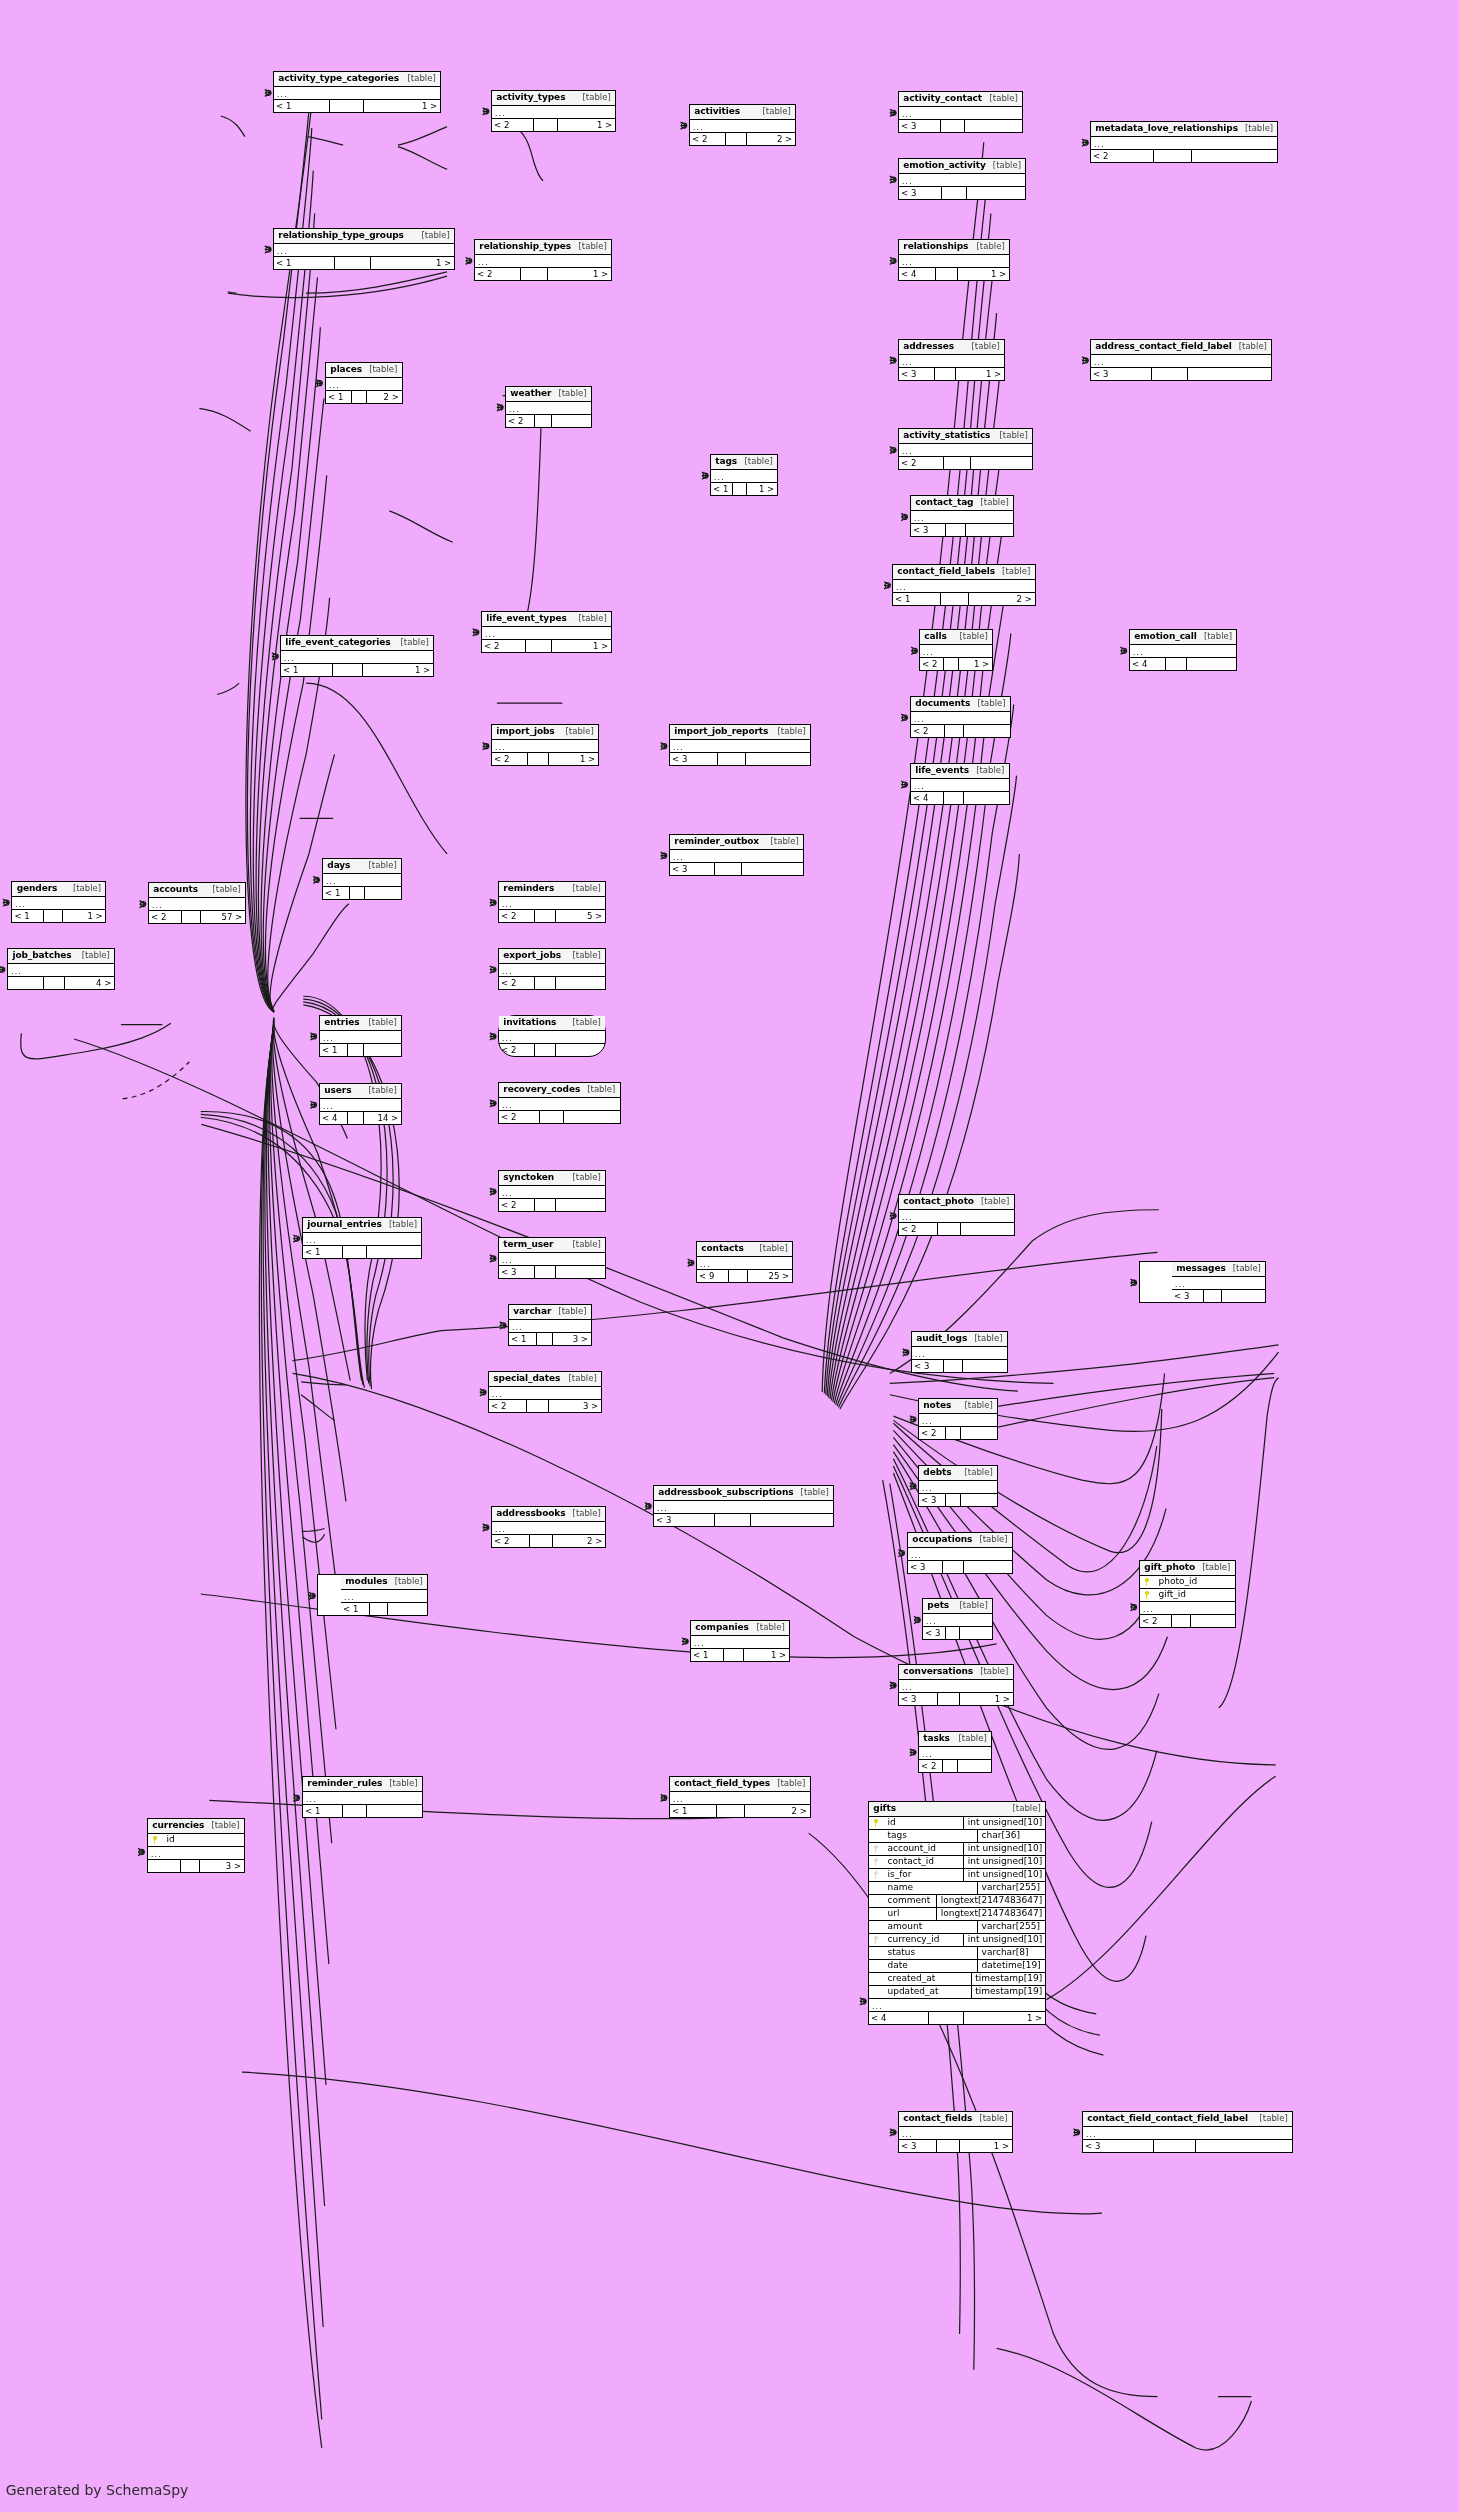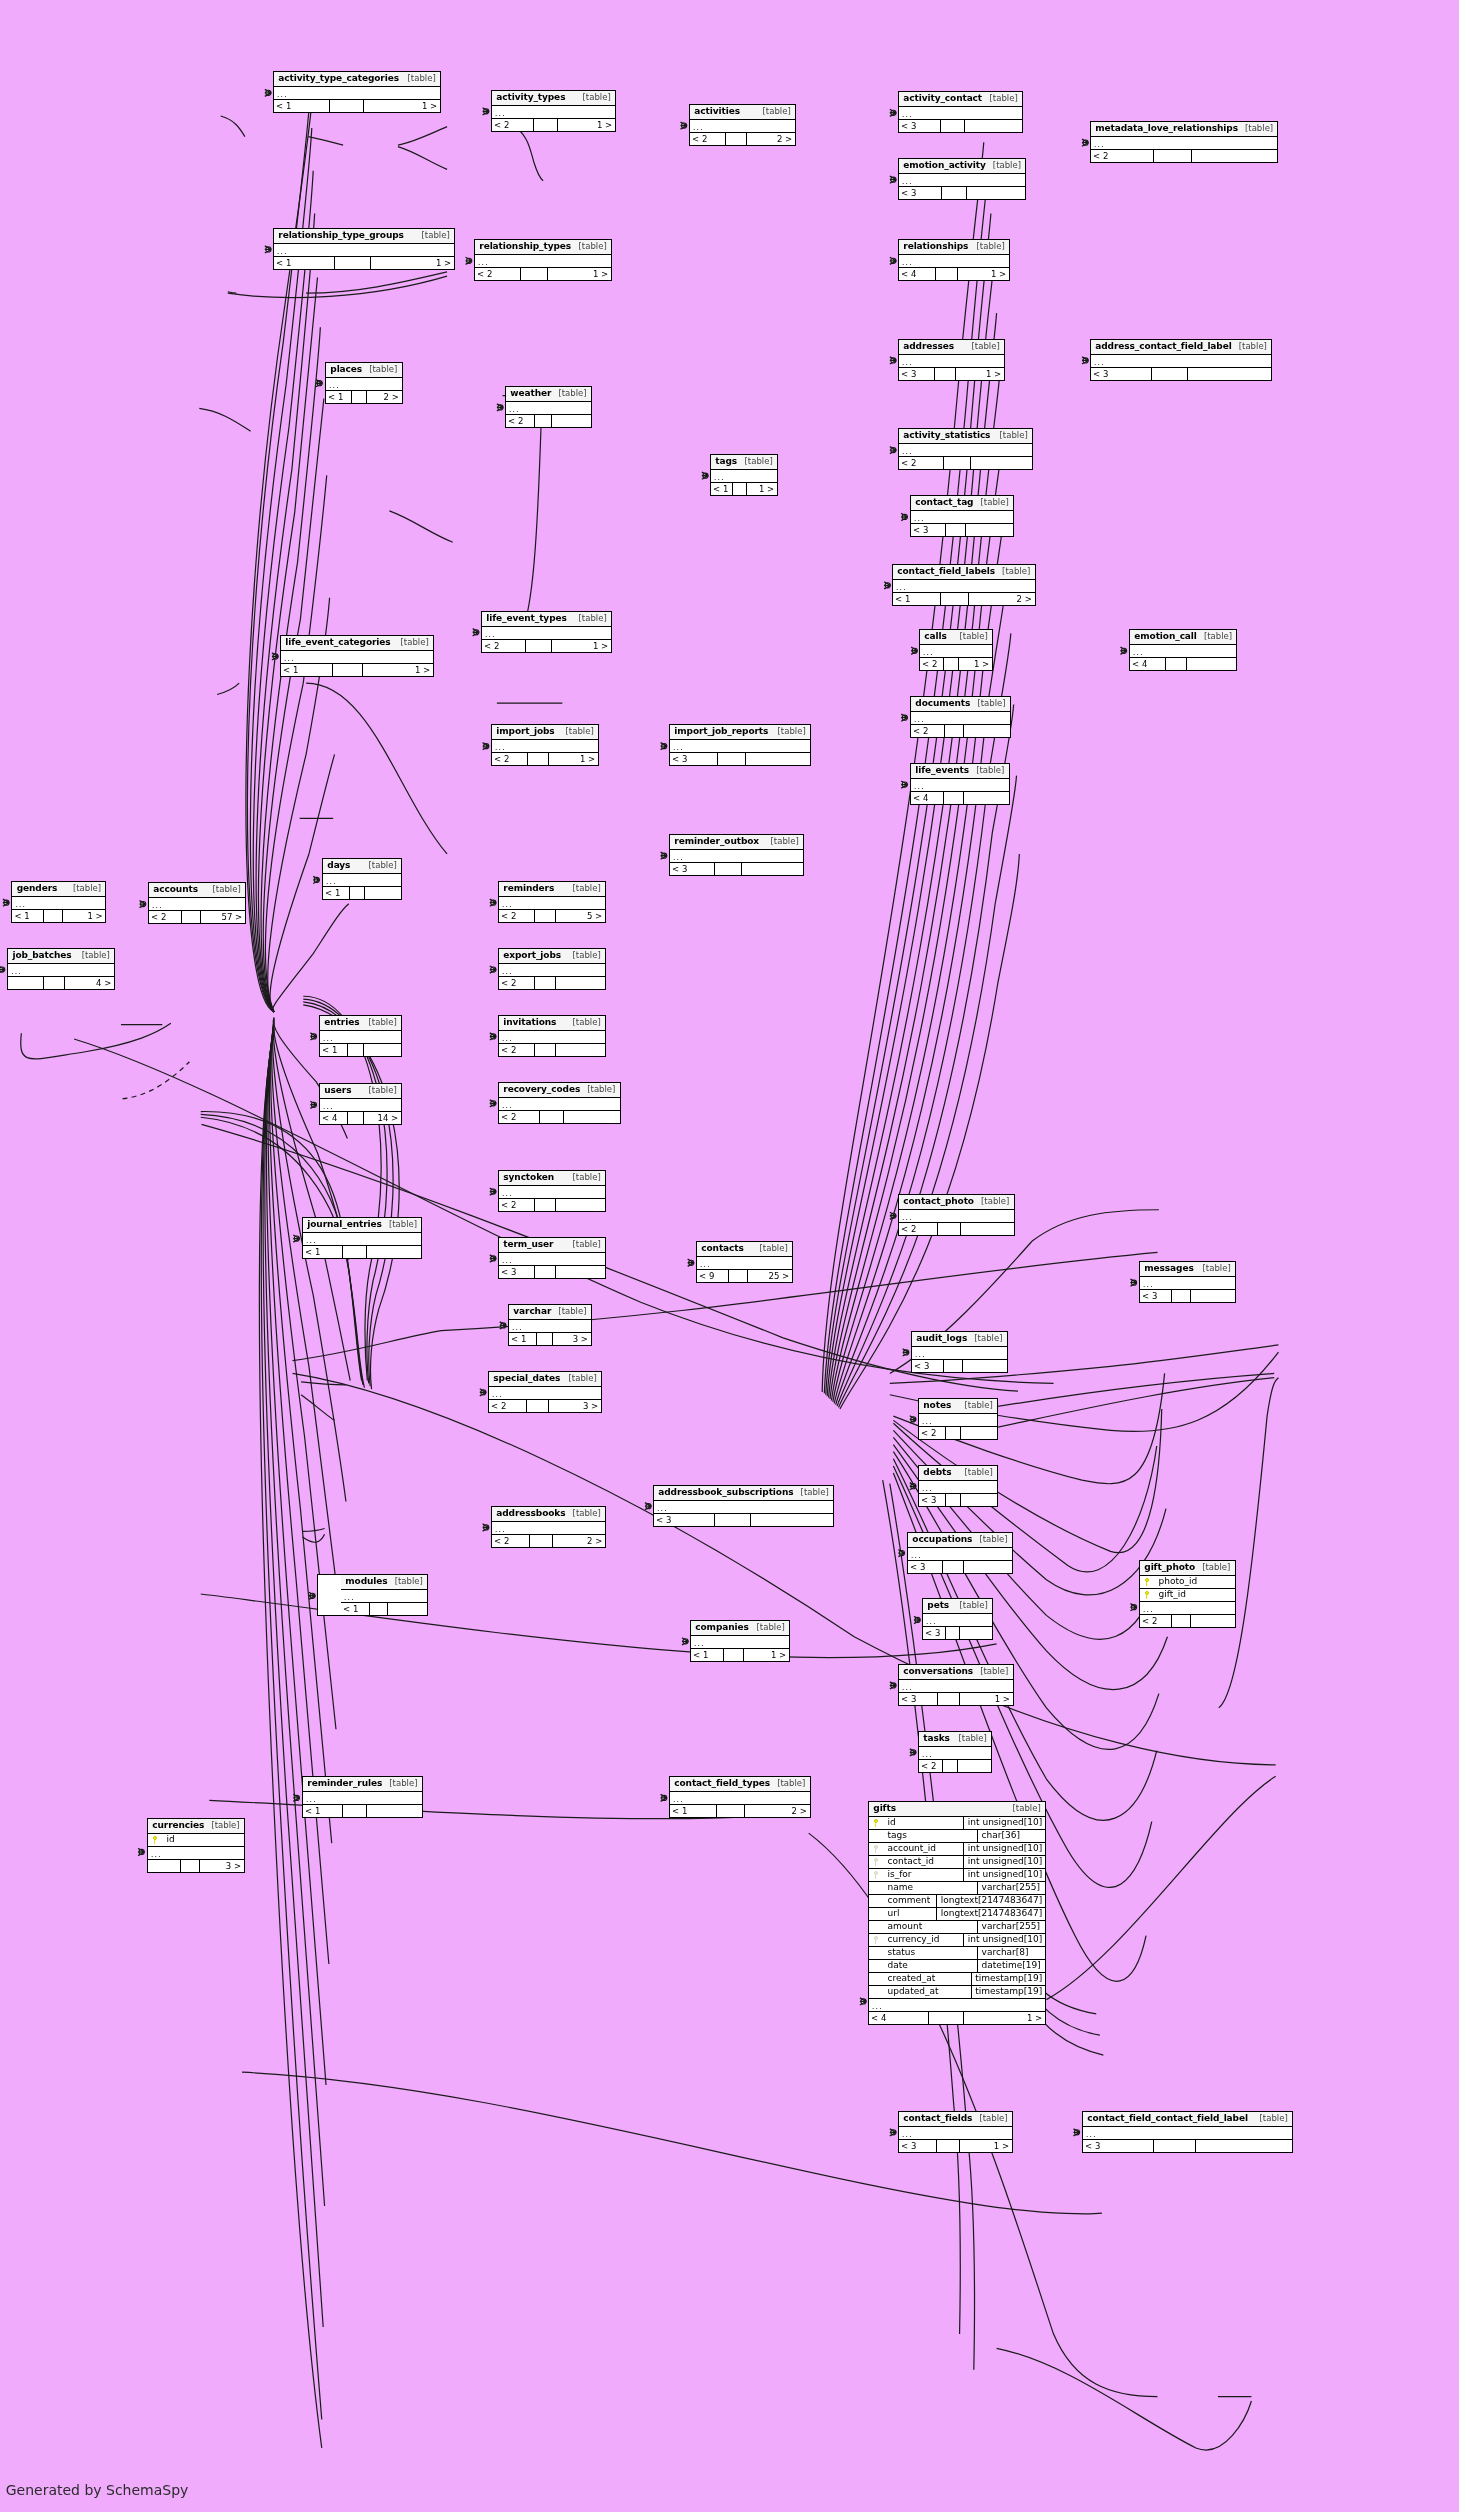--- a/index.html
+++ b/index.html
@@ -879,21 +879,21 @@
         </div>
         <div class="tbl-body">
           <div class="ellipsis-row">...</div>
         </div>
         <div class="tbl-footer">
           <div class="ft-cell ft-left">&lt; 1</div>
           <div class="ft-cell ft-mid"></div>
           <div class="ft-cell ft-right"></div>
         </div>
       </div>
-      <div class="table-node" style="left: 498px; top: 1015px; min-width: 108px;">
+      <div class="table-node" style="left: 498px; top: 1015px; min-width: 108px; border-radius: 17px;">
         <div class="tbl-title">
           <span class="tbl-name">invitations</span>
           <span class="tbl-tag">[table]</span>
         </div>
         <div class="tbl-body">
           <div class="ellipsis-row">...</div>
         </div>
         <div class="tbl-footer">
           <div class="ft-cell ft-left">&lt; 2</div>
           <div class="ft-cell ft-mid"></div>
@@ -991,21 +991,21 @@
         </div>
         <div class="tbl-body">
           <div class="ellipsis-row">...</div>
         </div>
         <div class="tbl-footer">
           <div class="ft-cell ft-left">&lt; 2</div>
           <div class="ft-cell ft-mid"></div>
           <div class="ft-cell ft-right"></div>
         </div>
       </div>
-      <div class="table-node" style="left: 1139px; top: 1261px; min-width: 97px;">
+      <div class="table-node" style="left: 1139px; top: 1261px; min-width: 97px; padding-left: 32px;">
         <div class="tbl-title">
           <span class="tbl-name">messages</span>
           <span class="tbl-tag">[table]</span>
         </div>
         <div class="tbl-body">
           <div class="ellipsis-row">...</div>
         </div>
         <div class="tbl-footer">
           <div class="ft-cell ft-left">&lt; 3</div>
           <div class="ft-cell ft-mid"></div>

